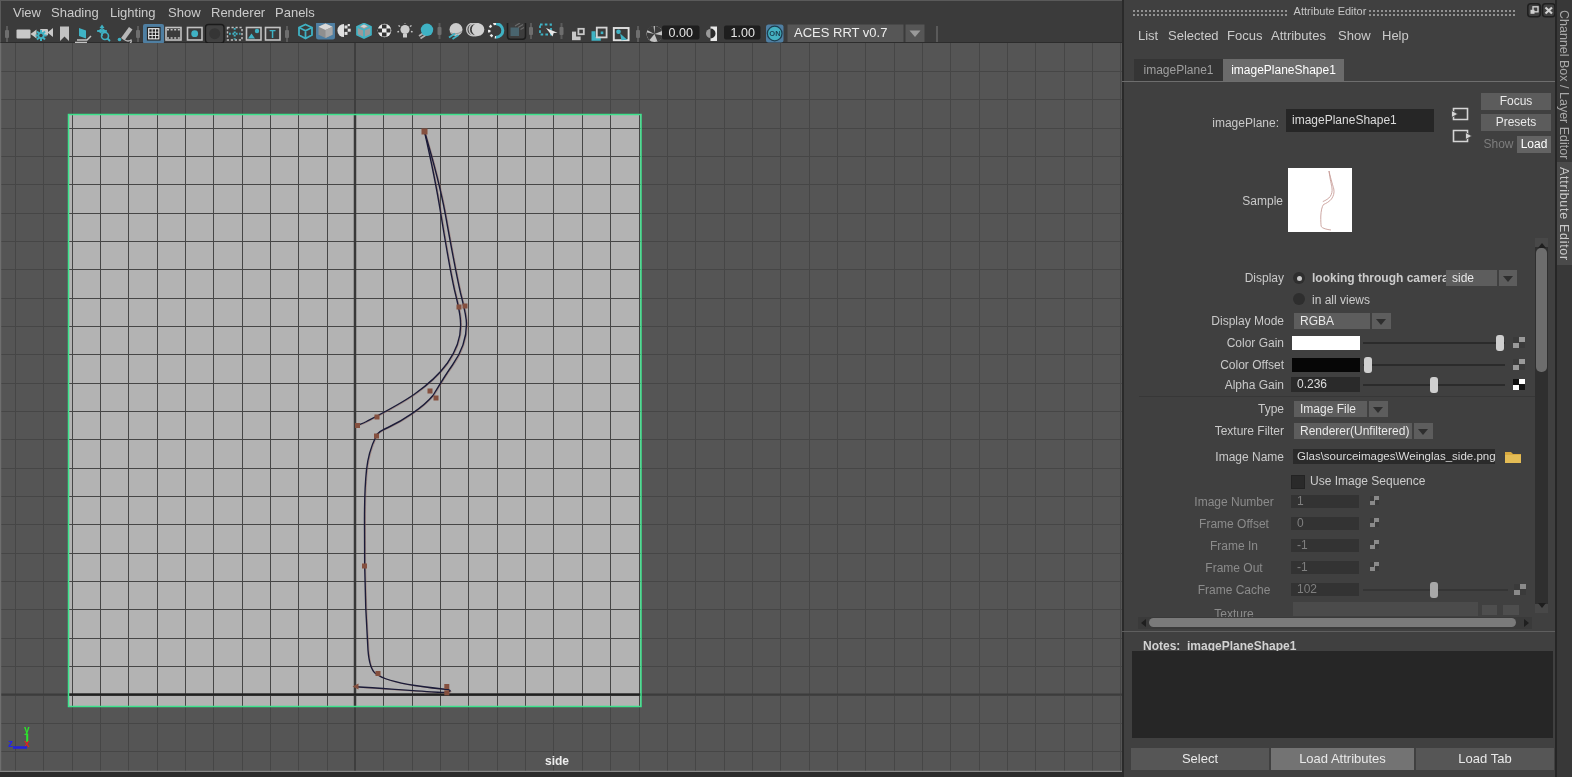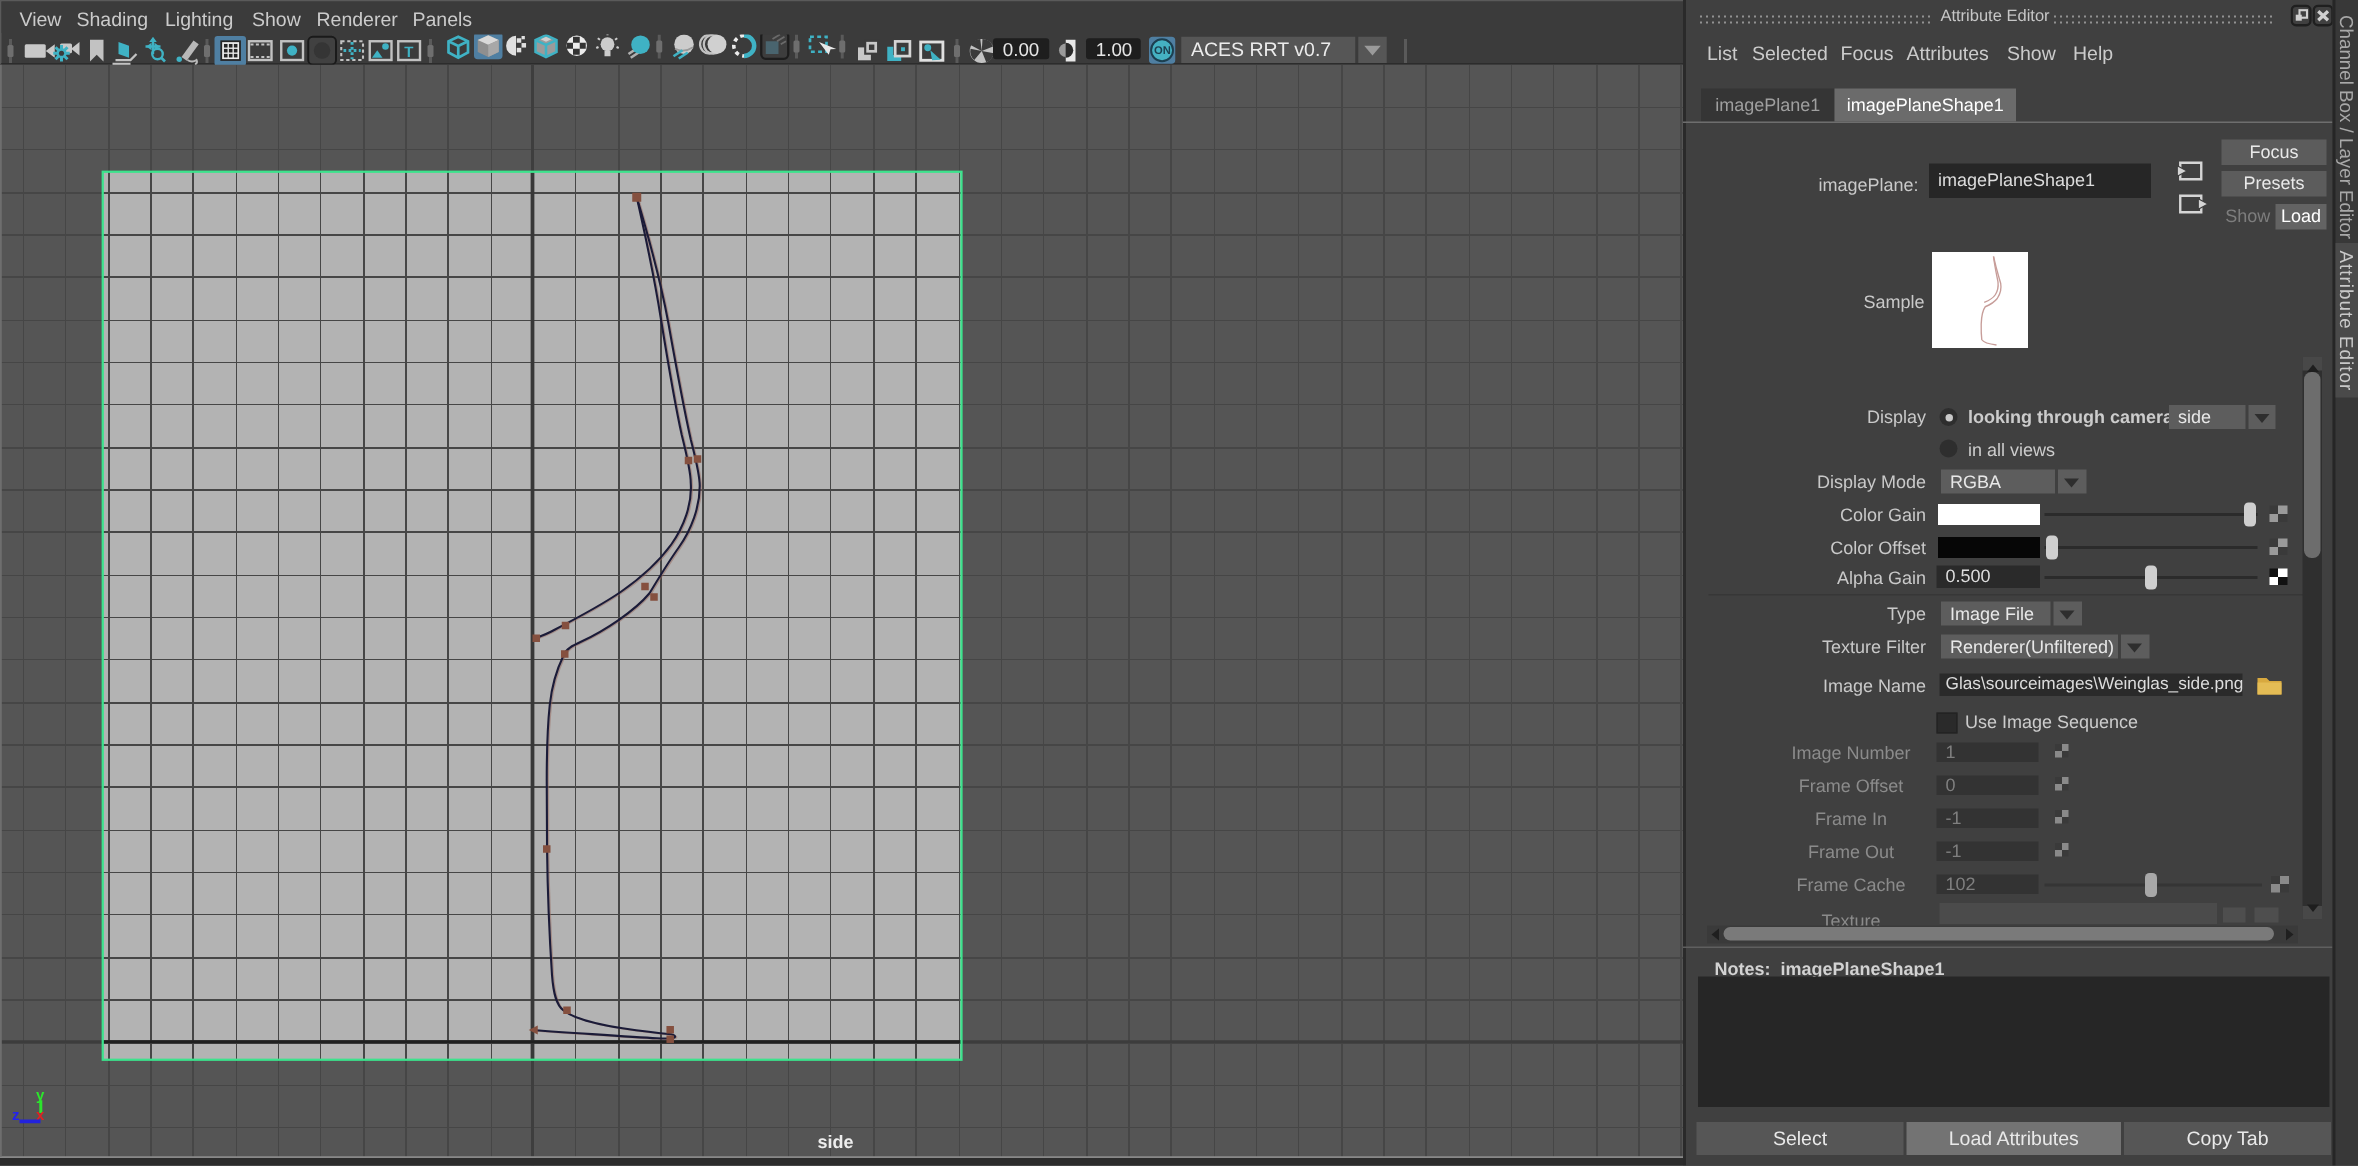--- a/index.html
+++ b/index.html
@@ -347,21 +347,21 @@
   <div class="shandle" style="left:374px;top:335px;"></div>
   <div class="checker" style="left:391px;top:337px;"></div>
 
   <div class="lbl" style="left:62px;top:358px;width:100px;">Color Offset</div>
   <div class="abs" style="left:170px;top:357.5px;width:68px;height:14px;background:#060606;"></div>
   <div class="slider" style="left:241px;top:364px;width:142px;"></div>
   <div class="shandle" style="left:242px;top:357px;height:16px;"></div>
   <div class="checker" style="left:391px;top:359px;"></div>
 
   <div class="lbl" style="left:62px;top:378px;width:100px;">Alpha Gain</div>
-  <div class="fld" style="left:169px;top:377px;width:63px;height:15px;">0.500</div>
+  <div class="fld" style="left:169px;top:377px;width:63px;height:15px;">0.236</div>
   <div class="slider" style="left:241px;top:384px;width:142px;"></div>
   <div class="shandle" style="left:308px;top:376.5px;"></div>
   <div class="checker" style="left:391px;top:379px;background:conic-gradient(#ffffff 0 25%,#111 0 50%,#ffffff 0 75%,#111 0);"></div>
   <div class="abs" style="left:17px;top:396px;width:398px;height:1px;background:#373737;"></div>
 
   <div class="lbl" style="left:62px;top:402px;width:100px;">Type</div>
   <div class="combo" style="left:172px;top:401px;width:67px;height:16px;">Image File</div>
   <div class="cbtn" style="left:247px;top:401px;width:19px;height:16px;"></div>
 
   <div class="lbl" style="left:62px;top:424px;width:100px;">Texture Filter</div>
@@ -413,20 +413,20 @@
     <div class="abs" style="left:0;bottom:0;width:13px;height:9px;background:#484848;"></div>
     <div class="abs" style="left:2.5px;bottom:1px;border:4px solid transparent;border-top:5px solid #1e1e1e;"></div>
   </div>
 
   <div class="abs" style="left:0;top:630.5px;width:434px;height:1px;background:#5f5f5f;"></div>
   <div class="abs" style="left:21px;top:639px;font-size:12px;font-weight:bold;color:#d2d2d2;">Notes: &nbsp;imagePlaneShape1</div>
   <div class="abs" style="left:10px;top:651px;width:421px;height:87px;background:#262626;"></div>
 
   <div class="btn" style="left:9px;top:748px;width:138px;height:22px;line-height:22px;font-size:13px;background:#565656;">Select</div>
   <div class="btn" style="left:149px;top:748px;width:143px;height:22px;line-height:22px;font-size:13px;background:#737373;">Load Attributes</div>
-  <div class="btn" style="left:294px;top:748px;width:138px;height:22px;line-height:22px;font-size:13px;background:#565656;">Copy Tab</div>
+  <div class="btn" style="left:294px;top:748px;width:138px;height:22px;line-height:22px;font-size:13px;background:#565656;">Load Tab</div>
 </div>
 
 <div id="rstrip" class="abs">
   <div class="abs" style="left:0;top:162px;width:16px;height:103px;background:#4a4a4a;"></div>
 </div>
 <div class="abs" style="left:1570.5px;top:10px;transform:rotate(90deg);transform-origin:0 0;font-size:12.5px;color:#a8a8a8;white-space:nowrap;">Channel Box / Layer Editor</div>
 <div class="abs" style="left:1570.5px;top:167px;transform:rotate(90deg);transform-origin:0 0;font-size:12.5px;letter-spacing:0.7px;color:#c9c9c9;white-space:nowrap;">Attribute Editor</div>
 
 </body></html>

